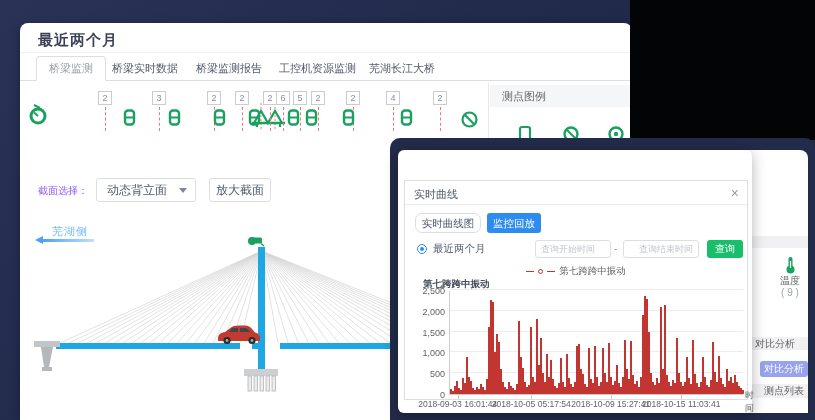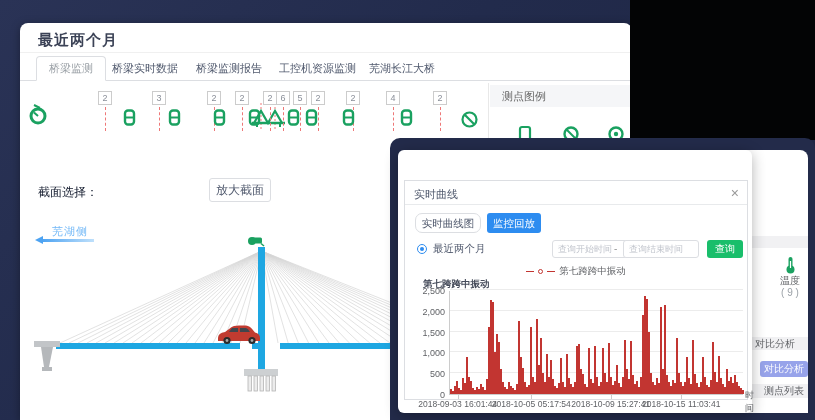--- a/index.html
+++ b/index.html
@@ -23,21 +23,21 @@
 
   .strip { position:absolute; left:0; top:58px; width:612px; height:60px; }
   .badge { position:absolute; top:10px; width:14px; height:14px; border:1px solid #ccc; background:#fff; color:#8a8f99; font-size:9px; line-height:12px; text-align:center; }
   .dash { position:absolute; top:26px; width:0; height:24px; border-left:1px dashed #e77; }
   .linkicon { position:absolute; top:28px; }
   .v-div { position:absolute; left:468px; top:2px; height:56px; border-left:1px solid #e8e8e8; }
   .legend-panel-header { position:absolute; left:470px; top:4px; width:142px; height:22px; background:#f5f6f8; color:#666; font-size:11px; line-height:22px; padding-left:12px; }
   .legend-ico { position:absolute; top:44px; }
 
   .sel-row { position:absolute; left:0; top:155px; width:380px; height:26px; }
-  .sel-label { position:absolute; left:18px; top:6px; font-size:12px; color:#0f172a; }
+  .sel-label { position:absolute; left:18px; top:6px; font-size:10px; color:#8b5cf6; }
   .select-box { position:absolute; left:76px; top:0; width:100px; height:24px; border:1px solid #dcdee2; border-radius:3px; font-size:12px; color:#515a6e; line-height:22px; padding-left:10px; background:#fff; }
   .select-caret { position:absolute; right:8px; top:9px; width:0; height:0; border-left:4px solid transparent; border-right:4px solid transparent; border-top:5px solid #808695; }
   .btn-zoom { position:absolute; left:189px; top:0; width:62px; height:24px; border:1px solid #dcdee2; background:#fff; border-radius:3px; font-size:12px; color:#515a6e; line-height:22px; text-align:center; }
 
   .side-label { position:absolute; left:32px; top:201px; font-size:11px; color:#74b9f7; letter-spacing:1px; }
   .side-arrow { position:absolute; left:22px; top:216px; width:52px; height:3px; background:linear-gradient(to right,#4da3f2,#bfe0fb); }
   .side-arrow:before { content:""; position:absolute; left:-7px; top:-3px; border-top:4.5px solid transparent; border-bottom:4.5px solid transparent; border-right:8px solid #4da3f2; }
   .bridge-svg { position:absolute; left:10px; top:210px; }
 
   
@@ -55,21 +55,21 @@
   .dlg-header { position:absolute; left:0; top:0; width:100%; height:24px; border-bottom:1px solid #e8eaec; }
   .dlg-title { position:absolute; left:9px; top:6px; font-size:11px; color:#515a6e; }
   .dlg-close { position:absolute; right:8px; top:4px; font-size:14px; color:#999; cursor:pointer; line-height:16px; }
   .dlg-tab1 { position:absolute; left:10px; top:32px; width:66px; height:20px; border:1px solid #dcdee2; background:#fff; border-radius:7px; font-size:10.5px; color:#515a6e; line-height:18px; text-align:center; }
   .dlg-tab2 { position:absolute; left:82px; top:32px; width:54px; height:20px; background:#2d8cf0; border:none; border-radius:3px; font-size:10.5px; color:#fff; line-height:20px; text-align:center; }
   .radio { position:absolute; left:12px; top:63px; width:10px; height:10px; border:1px solid #2d8cf0; border-radius:50%; }
   .radio:after { content:""; position:absolute; left:2px; top:2px; width:4px; height:4px; border-radius:50%; background:#2d8cf0; }
   .radio-label { position:absolute; left:28px; top:61px; font-size:10.5px; color:#515a6e; }
   .inp { position:absolute; top:59px; width:76px; height:18px; border:1px solid #dcdee2; border-radius:3px; font-size:9px; color:#515a6e; padding:0 5px; }
   .inp::placeholder { color:#c0c4cc; }
-  .inp1 { left:130px;margin-left:17px; } .inp2 { left:218px; }
+  .inp1 { left:130px; } .inp2 { left:218px;text-align:right; }
   .date-sep { position:absolute; left:209px; top:62px; font-size:10px; color:#999; }
   .btn-query { position:absolute; left:302px; top:59px; width:36px; height:18px; background:#19be6b; border:none; border-radius:3px; color:#fff; font-size:10px; line-height:18px; text-align:center; }
   .chart-legend { position:absolute; left:0; top:84px; width:100%; display:flex; justify-content:center; align-items:center; gap:4px; }
   .lg-line { width:8px; height:0; border-top:1.5px solid #c23531; }
   .lg-circle { width:5px; height:5px; border:1.5px solid #c23531; border-radius:50%; background:#fff; }
   .lg-text { font-size:9.5px; color:#606266; }
   .chart-title { position:absolute; left:18px; top:97px; font-size:9.5px; color:#464c5b; font-weight:bold; }
   .plot { position:absolute; left:44px; top:110px; width:294px; height:104px; border-left:1px solid #ccc; border-bottom:1px solid #ccc; }
   .gridline { position:absolute; left:0; width:100%; border-top:1px solid #ececec; }
   .ylab { position:absolute; width:40px; text-align:right; font-size:9px; color:#606266; }
@@ -190,20 +190,24 @@
           <line x1="2" y1="8.5" x2="11" y2="8.5" stroke="#1aa160" stroke-width="2"></line>
         </svg></span>
       <span class="linkicon" style="left: 380px;"><svg width="13" height="17" viewBox="0 0 13 17">
           <rect x="2" y="1.5" width="9" height="14" rx="3" fill="none" stroke="#1aa160" stroke-width="2.4"></rect>
           <line x1="2" y1="8.5" x2="11" y2="8.5" stroke="#1aa160" stroke-width="2"></line>
         </svg></span>
     </div>
 
   <div class="sel-row">
     <span class="sel-label">截面选择：</span>
+    <div class="select-box">
+      <span>动态背立面</span>
+      <span class="select-caret"></span>
+    </div>
     <div class="btn-zoom">放大截面</div>
   </div>
 
   <div class="side-label">芜湖侧</div>
   <div class="side-arrow"></div>
 
   <svg class="bridge-svg" width="580" height="175" viewBox="0 0 580 175">
     <g id="cables">
         <line x1="231.5" y1="18" x2="30" y2="110" stroke="#d6d6d6" stroke-width="0.7"></line>
         <line x1="231.5" y1="18" x2="39" y2="110" stroke="#d6d6d6" stroke-width="0.7"></line>

